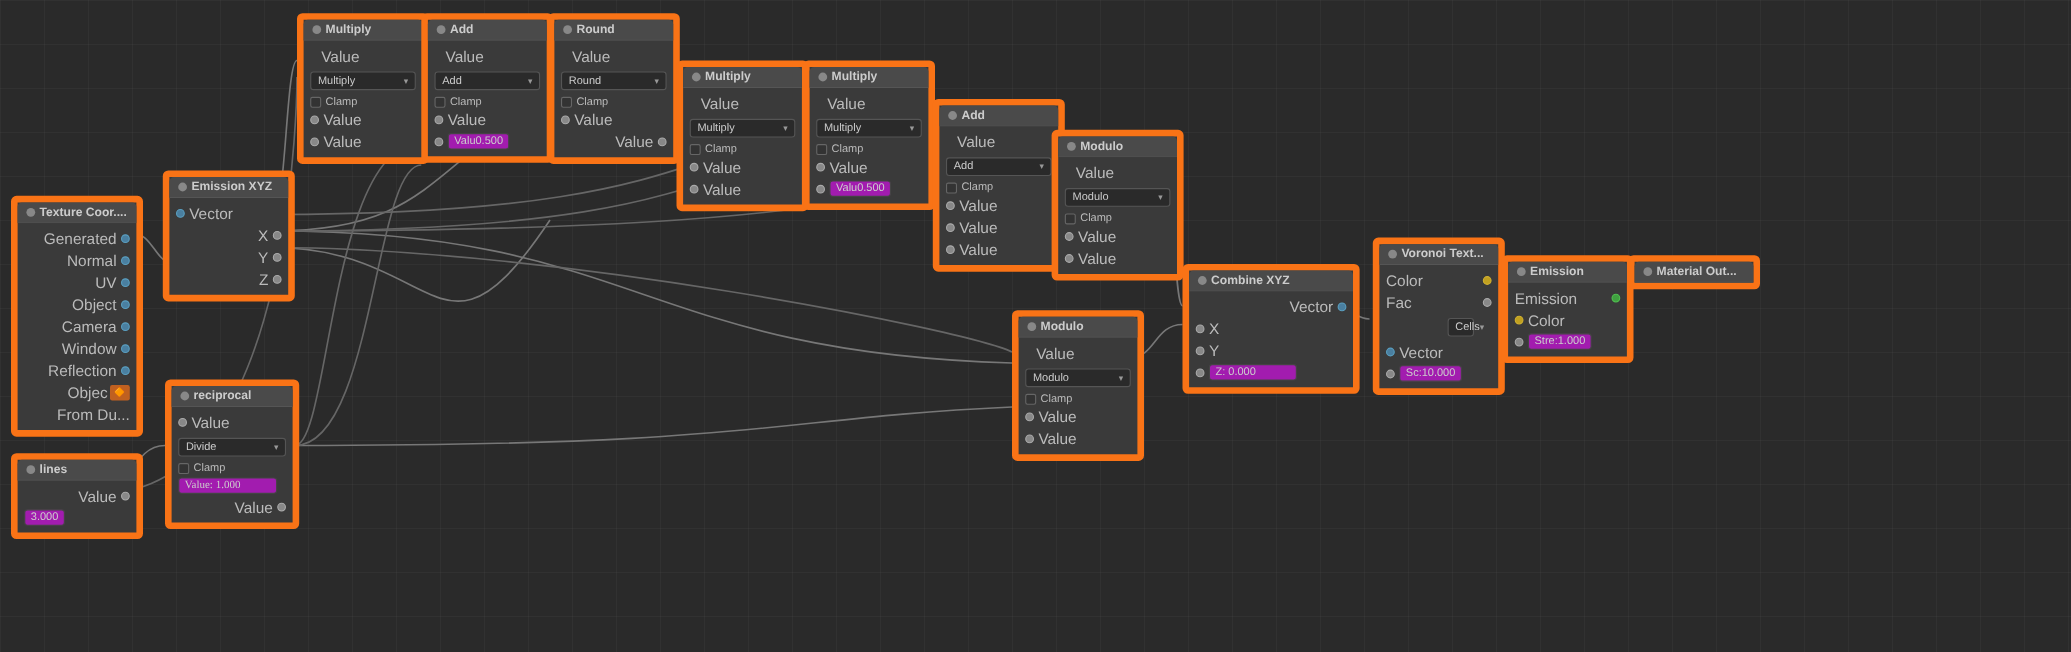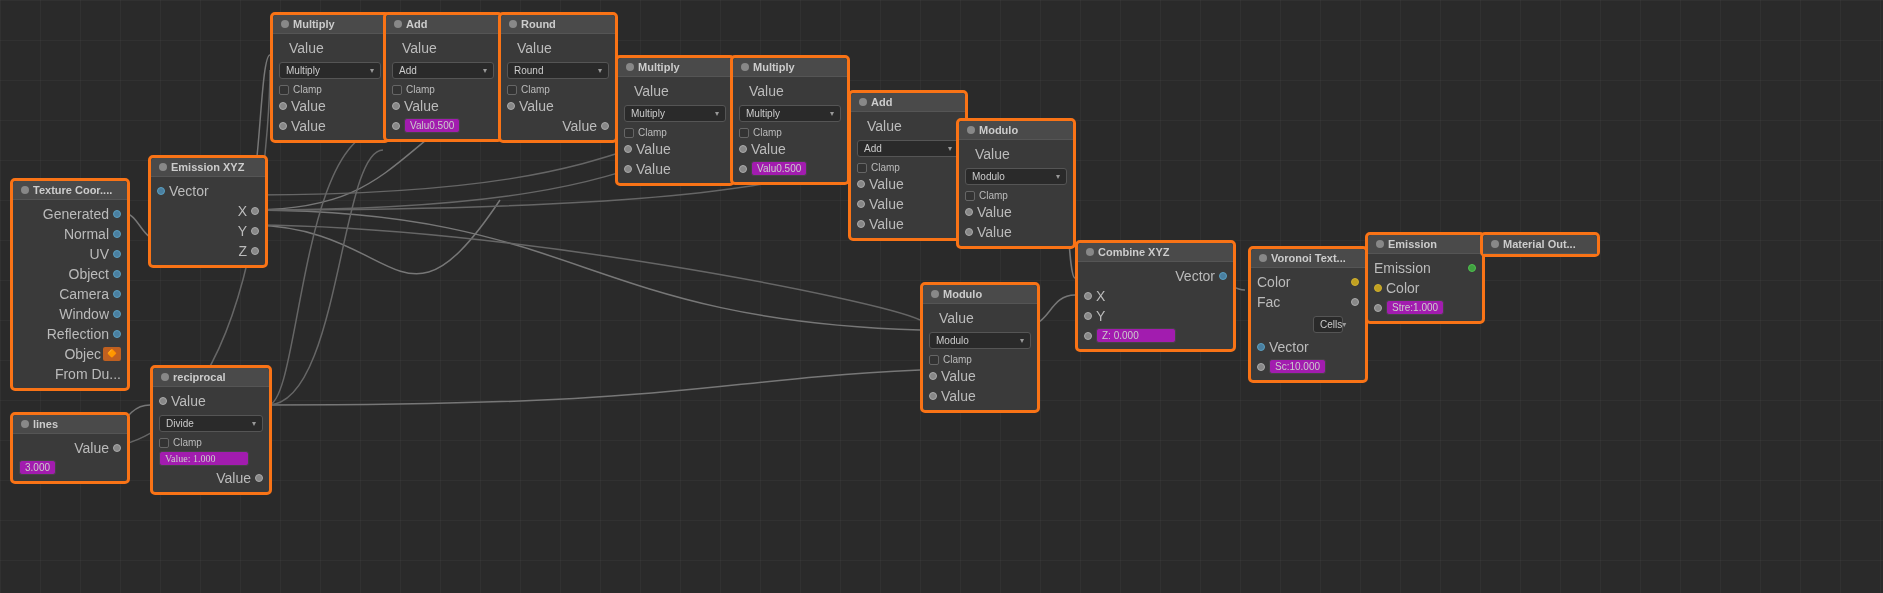--- a/index.html
+++ b/index.html
@@ -23,21 +23,21 @@
         linear-gradient(rgba(255,255,255,0.03) 1px, transparent 1px),
         linear-gradient(90deg, rgba(255,255,255,0.03) 1px, transparent 1px);
       background-size: 40px 40px;
       pointer-events: none;
     }
 
     .node {
       position: absolute;
       background: #3a3a3a;
       border-radius: 5px;
-      border: 3px solid #f97316;
+      border: 6px solid #f97316;
       min-width: 120px;
       font-size: 11px;
       color: #ccc;
     }
 
     .node-header {
       background: #4a4a4a;
       border-radius: 4px 4px 0 0;
       padding: 3px 8px;
       font-size: 11px;
@@ -303,21 +303,21 @@
       <span class="node-label">Y</span>
       <span class="socket socket-grey socket-right"></span>
     </div>
     <div class="socket-row-right node-row">
       <span class="node-label">Z</span>
       <span class="socket socket-grey socket-right"></span>
     </div>
   </div>
 </div>
 
-<div class="node" style="left:150px; top:365px; width:122px;">
+<div class="node" style="left:150px; top:345px; width:122px;">
   <div class="node-header">
     <span class="node-header-dot"></span>
     <span>reciprocal</span>
   </div>
   <div class="node-body">
     <div class="socket-row-left node-row">
       <span class="socket socket-grey socket-left"></span>
       <span class="node-label">Value</span>
     </div>
     <div style="padding:2px 0;">
@@ -575,21 +575,21 @@
       <span class="socket socket-grey socket-left"></span>
       <span class="node-label">Y</span>
     </div>
     <div class="socket-row-left node-row">
       <span class="socket socket-grey socket-left"></span>
       <span class="value-field" style="width:80px;">Z:         0.000</span>
     </div>
   </div>
 </div>
 
-<div class="node" style="left:1248px; top:246px; width:120px;">
+<div class="node" style="left:1248px; top:216px; width:120px;">
   <div class="node-header">
     <span class="node-header-dot"></span>
     <span>Voronoi Text...</span>
   </div>
   <div class="node-body">
     <div style="display:flex; justify-content:space-between; align-items:center; padding:2px 0;">
       <span class="node-label">Color</span>
       <span class="socket socket-yellow socket-right"></span>
     </div>
     <div style="display:flex; justify-content:space-between; align-items:center; padding:2px 0;">

